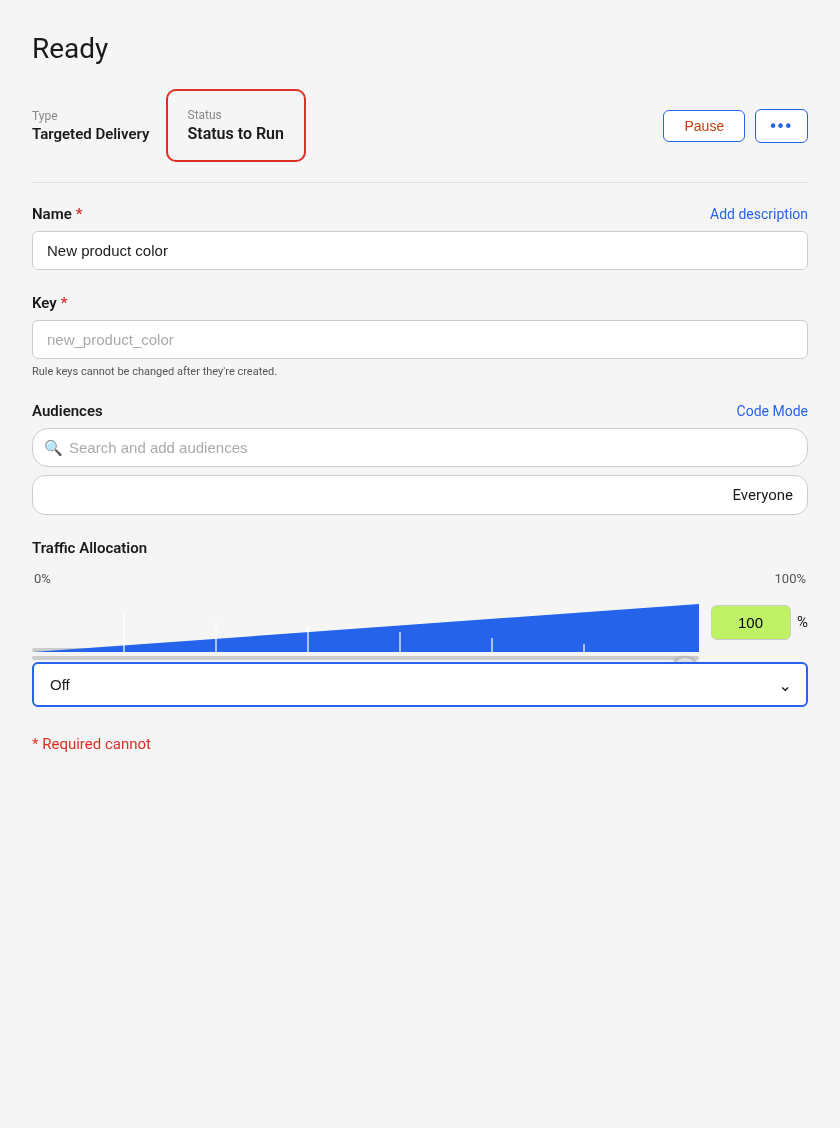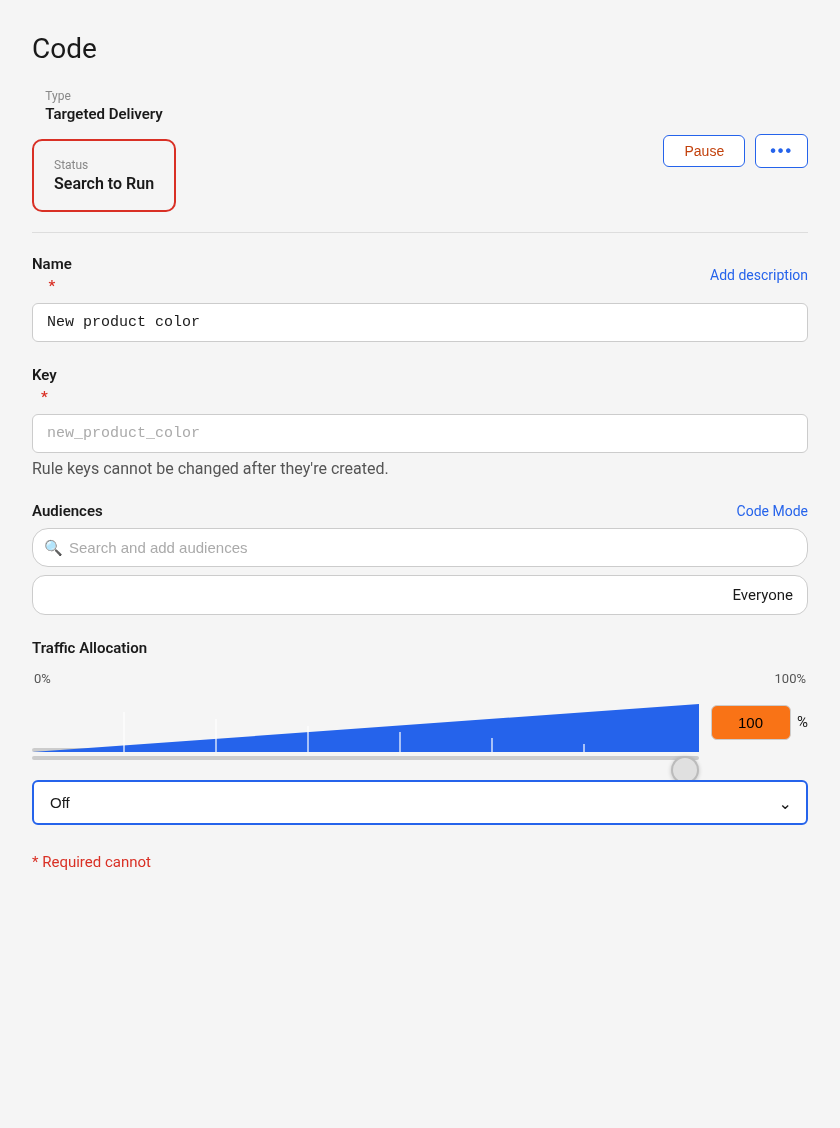--- a/index.html
+++ b/index.html
@@ -23,21 +23,20 @@
       display: flex;
       align-items: center;
       justify-content: space-between;
       margin-bottom: 20px;
     }
 
     .header-left {
       display: flex;
       align-items: center;
       gap: 16px;
-      flex-direction: column;
     }
 
     .type-block {
       display: flex;
       flex-direction: column;
     }
 
     .type-label {
       font-size: 12px;
       color: #888;
@@ -116,21 +115,20 @@
       margin-bottom: 8px;
     }
 
     .field-label {
       font-size: 15px;
       font-weight: 600;
       color: #1a1a1a;
       display: flex;
       align-items: center;
       gap: 4px;
-      flex-direction: column;
     }
 
     .required-star {
       color: #d93025;
       font-size: 15px;
     }
 
     .add-description-link {
       color: #2563eb;
       font-size: 14px;
@@ -147,29 +145,28 @@
 
     .text-input {
       width: 100%;
       padding: 10px 14px;
       border: 1.5px solid #ccc;
       border-radius: 6px;
       font-size: 15px;
       color: #1a1a1a;
       background: #fff;
       outline: none;
-      font-family: Liberation Mono, monospace;
     }
 
     .text-input::placeholder {
       color: #aaa;
     }
 
     .helper-text {
-      font-size: 16px;
+      font-size: 11px;
       color: #555;
       margin-top: 6px;
     }
 
     .search-input-wrapper {
       position: relative;
       margin-bottom: 8px;
     }
 
     .search-icon-inside {
@@ -201,21 +198,21 @@
       padding: 10px 14px;
       border: 1.5px solid #ccc;
       border-radius: 13px;
       font-size: 15px;
       color: #1a1a1a;
       background: #fff;
       text-align: right;
     }
 
     .traffic-section {
-      margin-bottom: 28px;
+      margin-bottom: 10px;
     }
 
     .traffic-title {
       font-size: 15px;
       font-weight: 600;
       color: #1a1a1a;
       margin-bottom: 14px;
     }
 
     .traffic-percentage-labels {
@@ -292,21 +289,21 @@
     }
 
     .traffic-number-input {
       width: 80px;
       padding: 8px 12px;
       border: 1.5px solid #ccc;
       border-radius: 6px;
       font-size: 15px;
       text-align: right;
       outline: none;
-      background: #f97316;
+      background: #bef264;
     }
 
     .traffic-percent-label {
       font-size: 15px;
       color: #1a1a1a;
     }
 
     .deliver-section {
       margin-bottom: 28px;
     }
@@ -352,33 +349,33 @@
       margin-top: 8px;
     }
 
     .required-field-star {
       color: #d93025;
     }
   </style>
 </head>
 <body>
 
-<h1 class="page-title">Code</h1>
+<h1 class="page-title">Ready</h1>
 
 <div class="header-row">
   <div class="header-left">
 
     <div class="type-block">
       <span class="type-label">Type</span>
       <span class="type-value">Targeted Delivery</span>
     </div>
 
     <div class="status-block">
       <span class="status-label">Status</span>
-      <span class="status-value">Search to Run</span>
+      <span class="status-value">Status to Run</span>
     </div>
   </div>
   <div class="header-right">
     <button class="btn-pause">Pause</button>
     <button class="btn-more">•••</button>
   </div>
 </div>
 
 <hr class="divider">
 

